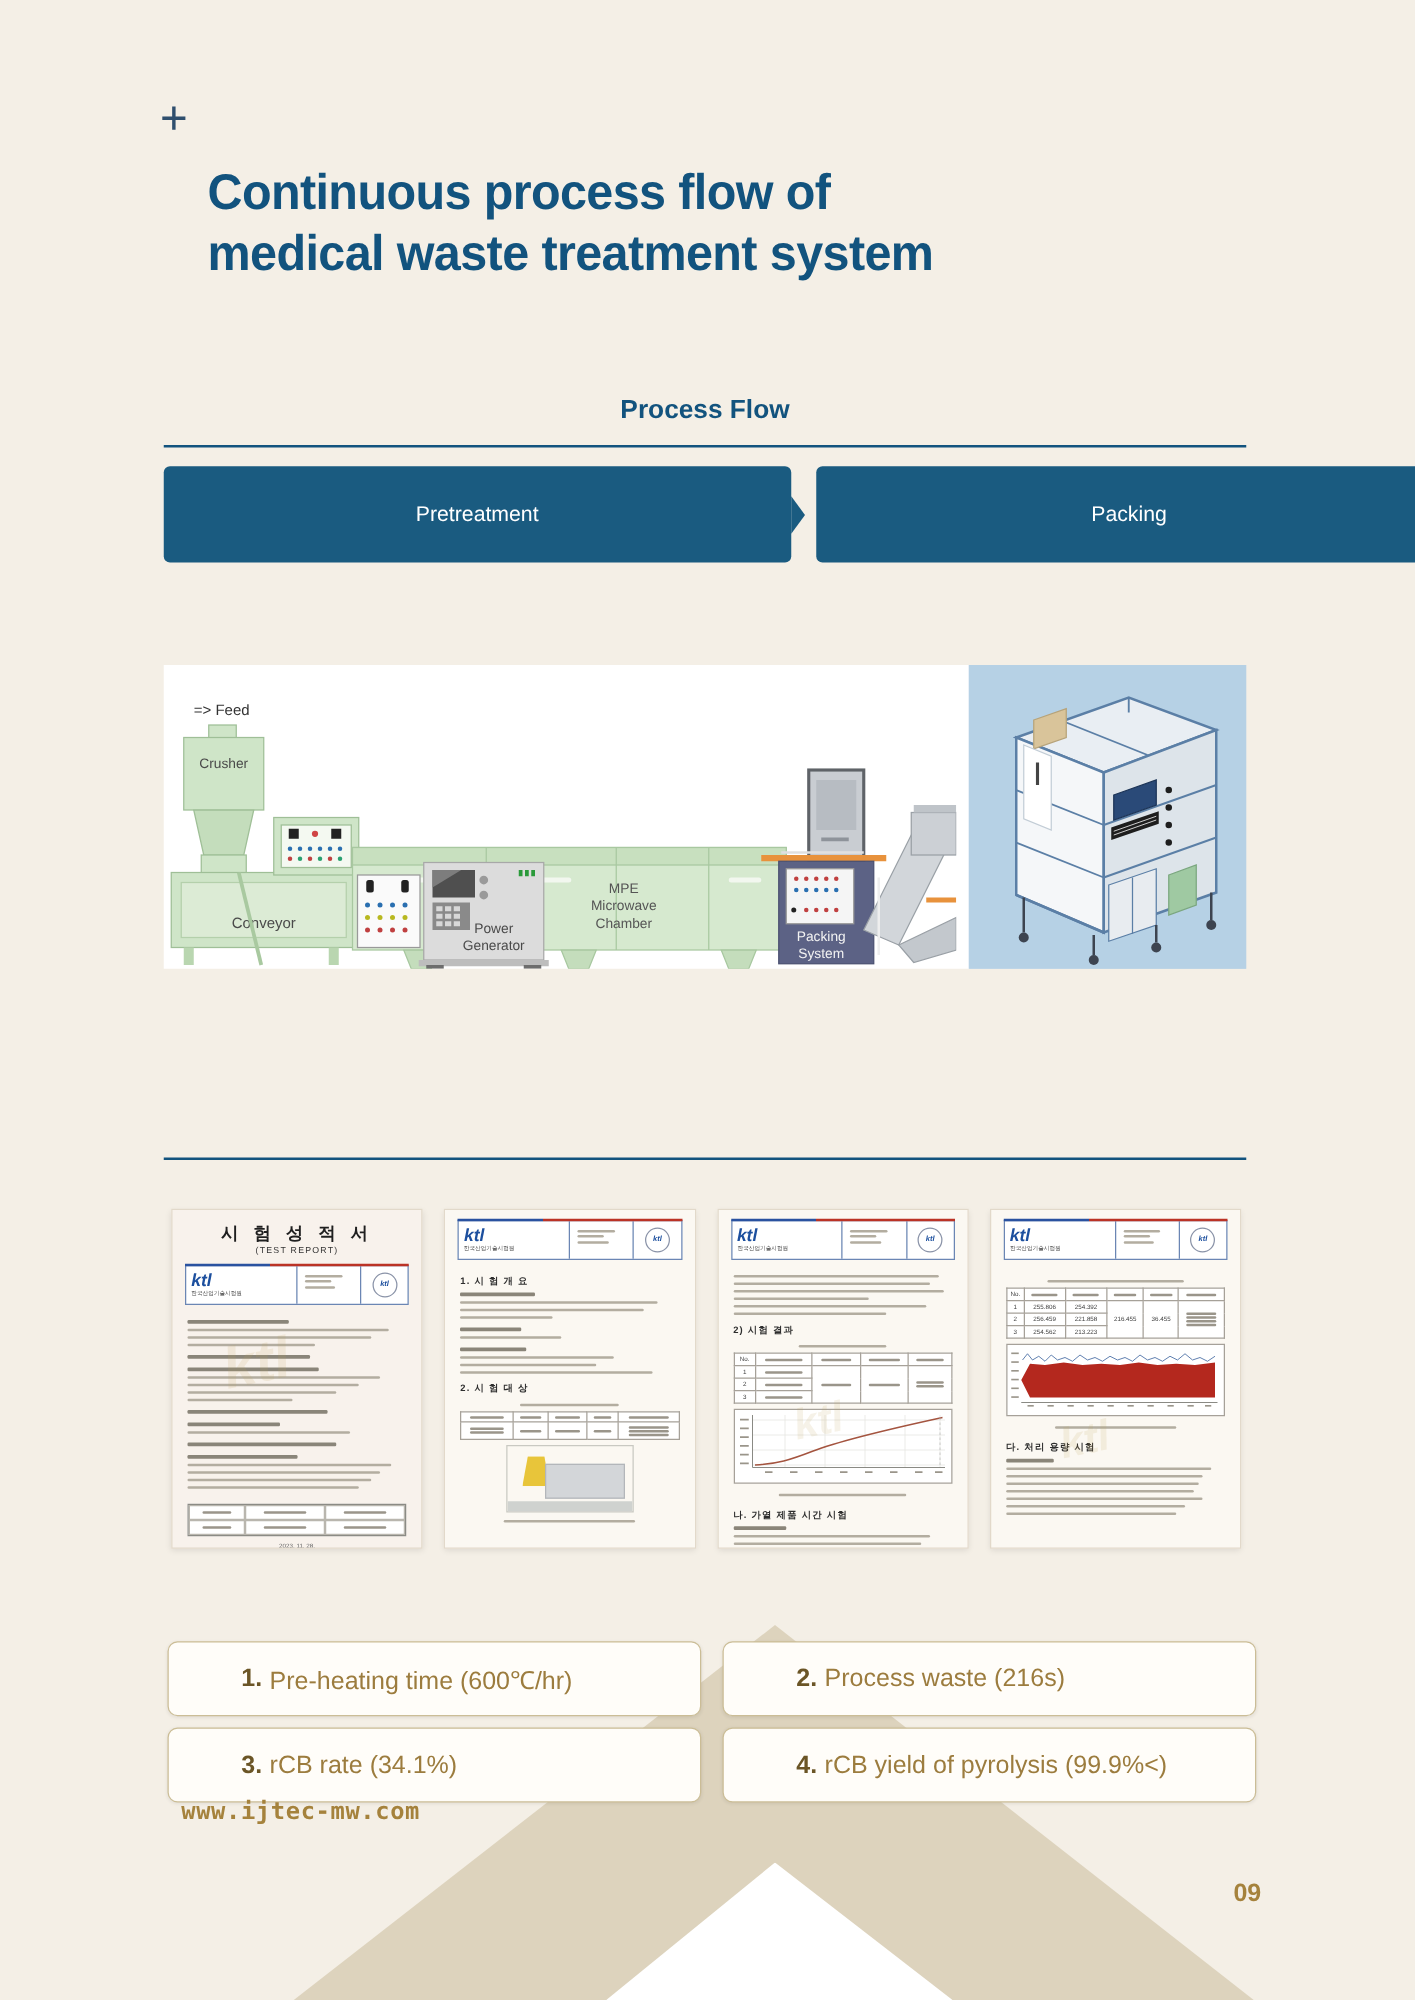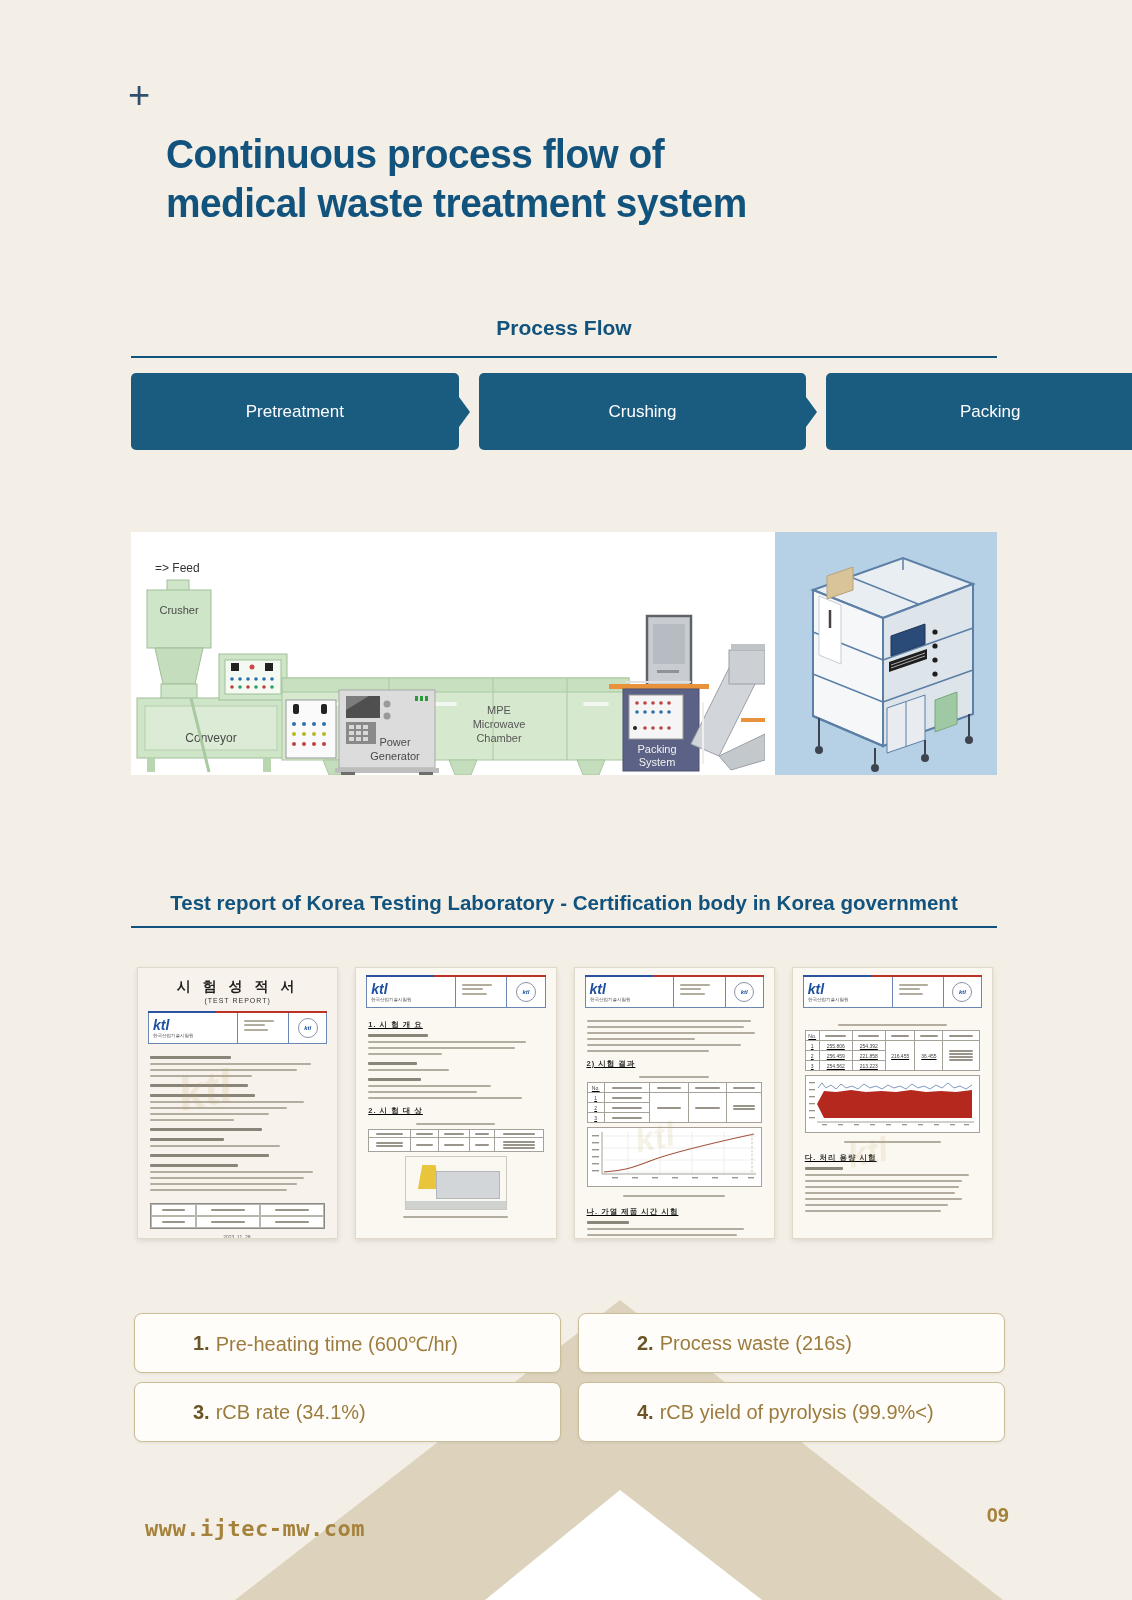--- a/index.html
+++ b/index.html
@@ -39,21 +39,21 @@
     background:linear-gradient(90deg,#2a52a0 0 38%,#bb3326 38% 100%);}
   .dh-logo{flex:0 0 45%;border-right:1px solid #6b86b4;display:flex;flex-direction:column;
     justify-content:center;padding:1px 4px;}
   .ktl-logo{font-style:italic;font-weight:800;font-size:14px;color:#1c4f9e;line-height:13px;}
   .ktl-org{font-size:5px;color:#444;transform:scale(.9);transform-origin:left;}
   .dh-mid{flex:1;border-right:1px solid #6b86b4;padding:4px 6px 2px;}
   .dh-mid .tl{margin:2.5px 0;}
   .dh-seal{flex:0 0 21%;display:flex;align-items:center;justify-content:center;}
   .ktl-seal{width:18px;height:18px;border:1px solid #8a93a8;border-radius:50%;font-style:italic;
     font-weight:bold;font-size:6px;color:#1c4f9e;display:flex;align-items:center;justify-content:center;}
-  .doc-body{margin:12px 12px;position:relative;text-decoration:underline;}
+  .doc-body{margin:12px 12px;position:relative;}
   .tl{height:2px;background:#b3ada0;margin:4px 0;border-radius:1px;}
   .tl.h{height:3px;background:#8a8579;}
   .grp{margin-bottom:7px;}
   .mini-h{font-size:7.5px;font-weight:bold;color:#2e2e2e;letter-spacing:1px;margin:6px 0 3px;}
   .cap{display:flex;justify-content:center;}
   .cap .tl{width:45%;}
   .mini-table{width:100%;border-collapse:collapse;background:#fff;}
   .mini-table td,.mini-table th{border:1px solid #a6a199;padding:1.5px 1px;font-size:5px;
     font-weight:normal;color:#3e3e3e;text-align:center;}
   .cb{height:2px;background:#9a958a;margin:1px auto;width:70%;border-radius:1px;}
@@ -77,22 +77,22 @@
   .photo .hopper{position:absolute;left:12px;top:8px;width:22px;height:24px;background:#e8c53a;
     clip-path:polygon(20% 0,80% 0,100% 100%,0 100%);}
   .photo .floor{position:absolute;bottom:0;height:8px;width:100%;background:#cfd2cf;}
   
   .callouts{left:134px;top:1313px;display:grid;grid-template-columns:427px 427px;column-gap:17px;row-gap:9px;}
   .callout{height:58px;background:#fffdf9;border:1.5px solid #cbbd96;border-radius:8px;
     box-shadow:0 1px 3px rgba(0,0,0,.07);display:flex;align-items:center;padding-left:58px;font-size:20px;}
   .callout .n{font-weight:bold;color:#6b5526;margin-right:6px;}
   .callout .t{color:#9c7c3e;}
   
-  .footer-url{left:145px;top:1516px;font-family:"DejaVu Sans Mono",monospace;font-weight:bold;
-    font-size:22px;color:#a5823c;letter-spacing:.5px;}
+  .footer-url{left:145px;top:1438px;font-family:"DejaVu Sans Mono",monospace;font-weight:bold;
+    font-size:19px;color:#a5823c;letter-spacing:.5px;}
   .footer-page{right:123px;top:1504px;font-size:20px;font-weight:bold;color:#a5823c;}
 </style>
 </head>
 <body>
 
 <div class="page">
 
   <div class="chev-beige"></div>
   <div class="chev-white"></div>
 
@@ -101,24 +101,20 @@
   <div class="z title">
     <div>Continuous process flow of</div>
     <div>medical waste treatment system</div>
   </div>
 
   <div class="z pf-heading">Process Flow</div>
   <div class="z rule" style="top:356px"></div>
   <div class="z flow-row">
     <div class="flow-step">
       <span>Pretreatment</span>
-      <span class="flow-arrow"></span>
-      </div>
-    <div class="flow-step">
-      <span>Crushing</span>
       <span class="flow-arrow"></span>
       </div>
     <div class="flow-step">
       <span>Packing</span>
       <span class="flow-arrow"></span>
       </div>
   </div>
 
   <div class="z panel-diagram">
     <svg width="634" height="243" viewBox="0 0 634 243">
@@ -306,21 +302,20 @@
       </g>
       <g stroke="#3d4450" stroke-width="2">
           <line x1="44" y1="186" x2="44" y2="214"></line>
           <line x1="100" y1="216" x2="100" y2="232"></line>
           <line x1="150" y1="208" x2="150" y2="222"></line>
           <line x1="194" y1="182" x2="194" y2="204"></line>
         </g>
     </svg>
   </div>
 
-  <div class="z tr-heading">Test report of Korea Testing Laboratory - Certification body in Korea government</div>
   <div class="z rule" style="top:926px"></div>
 
   <div class="z docs-row">
 
     <div class="doc pink">
       <div class="wm" style="left:40px;top:95px;font-size:46px;">ktl</div>
       <div class="doc-title">시 험 성 적 서</div>
       <div class="doc-sub">(TEST REPORT)</div>
       <div class="doc-head">
         <div class="dh-logo">

